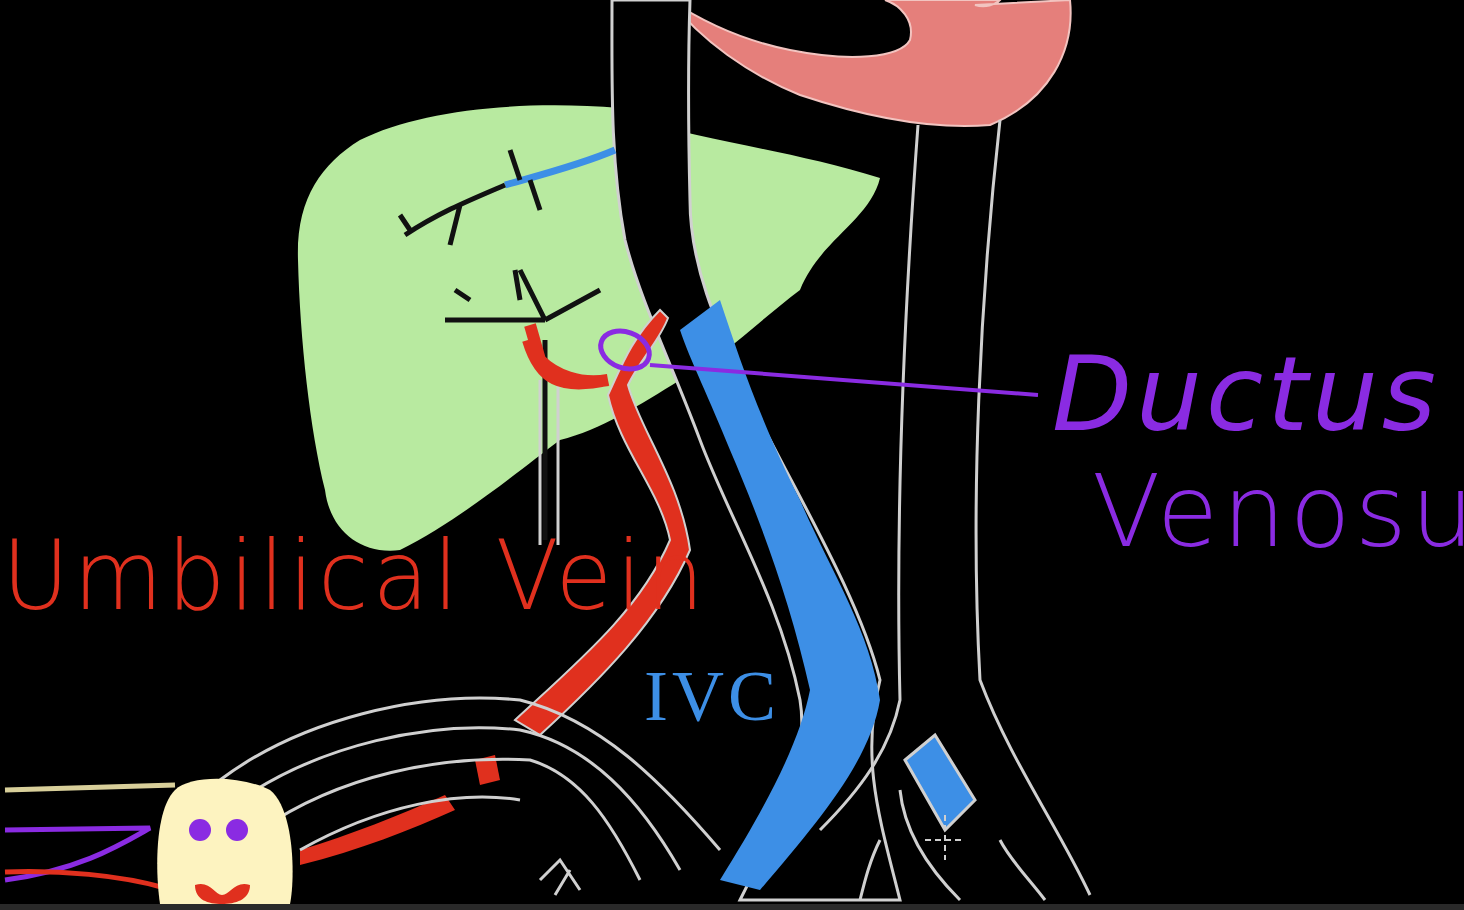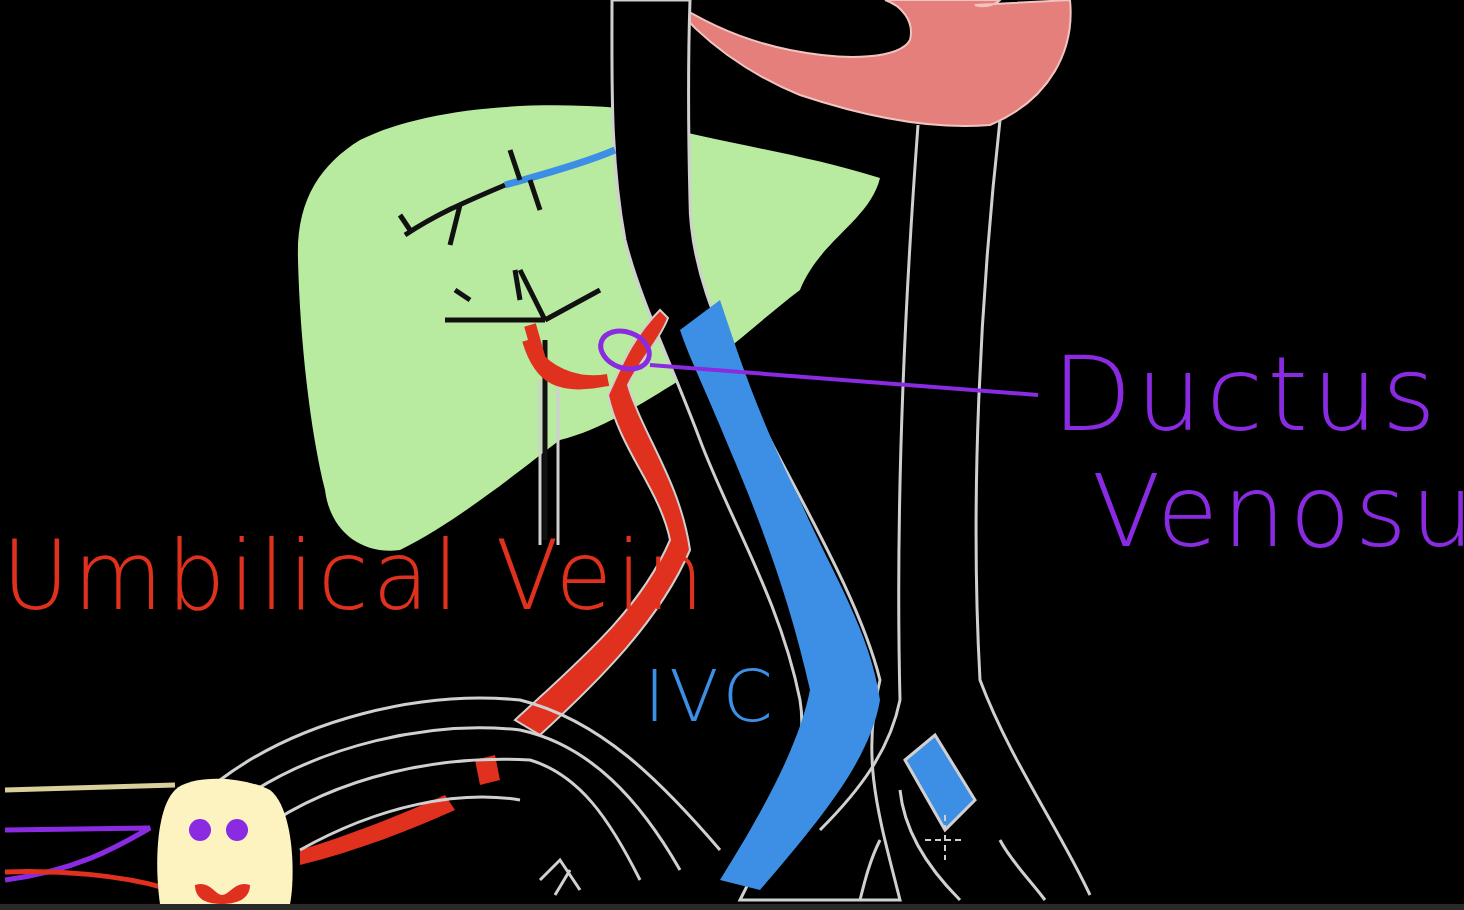--- a/index.html
+++ b/index.html
@@ -1,21 +1,21 @@
 <!DOCTYPE html>
 <html><head>
   <meta charset="utf-8">
   <style>
     html, body { margin: 0; padding: 0; background: #000; }
     body { width: 1464px; height: 910px; overflow: hidden; position: relative; font-family: "DejaVu Sans", sans-serif; }
     #canvas { position: absolute; left: 0; top: 0; width: 1464px; height: 904px; background: #000; }
     #canvas svg { display: block; }
     .label { position: absolute; font-family: "DejaVu Sans", sans-serif; font-weight: 300; white-space: nowrap; line-height: 1; }
     #lbl-umb { left: 2px; top: 530px; font-size: 92px; letter-spacing: 4px; transform: scaleY(1.05); }
-    #lbl-dv1 { left: 1052px; top: 342px; font-size: 104px; letter-spacing: 4px; }
+    #lbl-dv1 { left: 1052px; top: 342px; font-size: 104px; letter-spacing: 4px; font-style: italic; }
     #lbl-dv2 { left: 1092px; top: 462px; font-size: 100px; letter-spacing: 4px; }
     #lbl-ivc { left: 644px; top: 660px; font-size: 72px; letter-spacing: 4px; }
     #bottom-bar { position: absolute; left: 0; top: 904px; width: 1464px; height: 6px; background: #2a2a2a; }
   </style>
 </head>
 <body>
 
 <div id="canvas">
   <svg width="1464" height="904" viewBox="0 0 1464 904" xmlns="http://www.w3.org/2000/svg">
 
@@ -56,15 +56,15 @@
     <circle cx="200" cy="830" r="11" fill="#8a2be2"></circle>
     <circle cx="237" cy="830" r="11" fill="#8a2be2"></circle>
     <path d="M195,885 C210,880 215,895 222,895 C230,895 235,880 250,885 C250,900 235,904 222,904 C208,904 195,900 195,885 Z" fill="#e0301e"></path>
 
     <path d="M945,815 L945,860 M925,840 L965,840" stroke="#cfcfcf" stroke-width="2" stroke-dasharray="6 4"></path>
   </svg>
 
   <div class="label" id="lbl-umb" style="color:#e0301e;">Umbilical Vein</div>
   <div class="label" id="lbl-dv1" style="color:#8a2be2;">Ductus</div>
   <div class="label" id="lbl-dv2" style="color:#8a2be2;">Venosus</div>
-  <div class="label" id="lbl-ivc" style="color:#3d8fe6;">IVC</div>
+  <div class="label" id="lbl-ivc" style="color:#3d8fe6;font-family:Liberation Serif, serif;">IVC</div>
 </div>
 <div id="bottom-bar"></div>
 
 </body></html>

